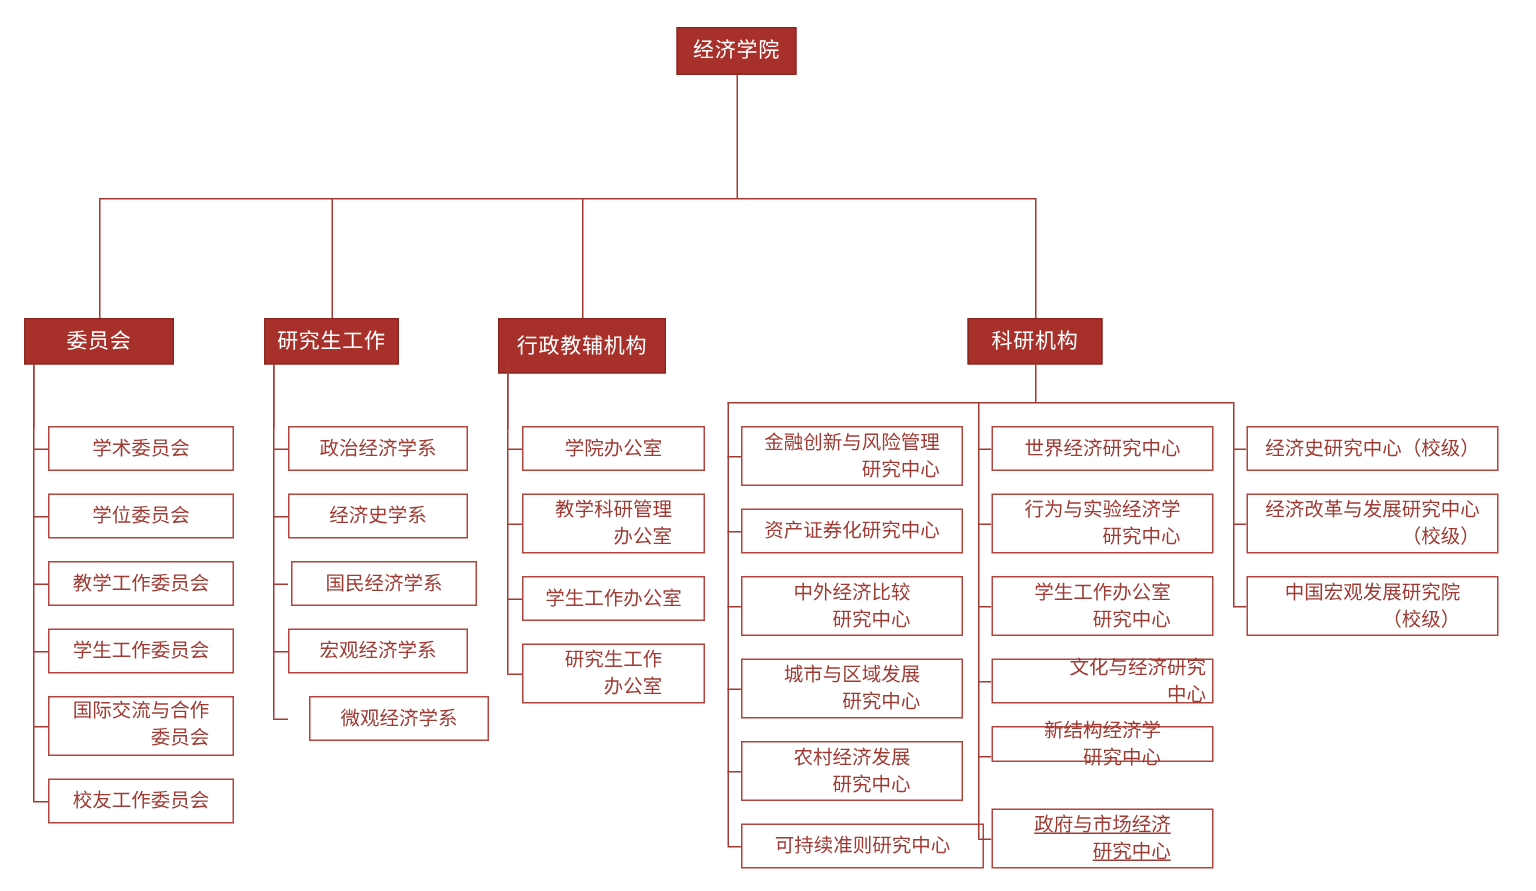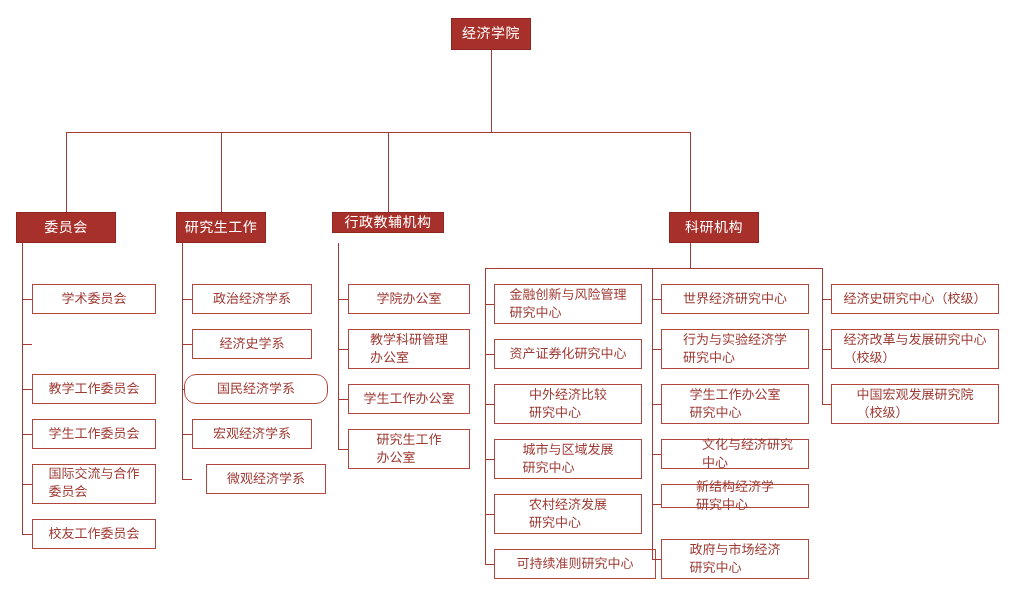--- a/index.html
+++ b/index.html
@@ -48,78 +48,79 @@
     position: absolute;
     box-sizing: border-box;
     background: #ffffff;
     border: 1px solid #B2453E;
     color: #9E3B34;
     font-size: 13px;
     line-height: 1.35;
     display: flex;
     align-items: center;
     justify-content: center;
-    text-align: left;
+    text-align: right;
     padding: 2px 4px;
     white-space: pre-line;
   }
 </style>
 </head>
 <body>
 
 <div id="chart-canvas">
     <div class="node-filled" style="left: 451px; top: 18px; width: 80px; height: 32px;">经济学院</div>
     <div class="line v" style="left: 491px; top: 50px; height: 82px;"></div>
     <div class="line h" style="left: 66px; top: 132px; width: 624px;"></div>
     <div class="line v" style="left: 66px; top: 132px; height: 80px;"></div>
     <div class="node-filled" style="left: 16px; top: 212px; width: 100px; height: 31px;">委员会</div>
     <div class="line v" style="left: 22px; top: 243px; height: 43px;"></div>
     <div class="line h" style="left: 22px; top: 299px; width: 10px;"></div>
     <div class="node-leaf" style="left: 32px; top: 284px; width: 124px; height: 30px;">学术委员会</div>
     <div class="line h" style="left: 22px; top: 344px; width: 10px;"></div>
+    <div class="node-leaf" style="left: 32px; top: 329px; width: 124px; height: 30px;">学位委员会</div>
     <div class="line h" style="left: 22px; top: 389px; width: 10px;"></div>
     <div class="node-leaf" style="left: 32px; top: 374px; width: 124px; height: 30px;">教学工作委员会</div>
     <div class="line h" style="left: 22px; top: 434px; width: 10px;"></div>
     <div class="node-leaf" style="left: 32px; top: 419px; width: 124px; height: 30px;">学生工作委员会</div>
     <div class="line h" style="left: 22px; top: 484px; width: 10px;"></div>
     <div class="node-leaf" style="left: 32px; top: 464px; width: 124px; height: 40px; font-family: Liberation Mono, monospace;">国际交流与合作
 委员会</div>
     <div class="line h" style="left: 22px; top: 534px; width: 10px;"></div>
     <div class="node-leaf" style="left: 32px; top: 519px; width: 124px; height: 30px;">校友工作委员会</div>
     <div class="line v" style="left: 22px; top: 243px; height: 291px;"></div>
     <div class="line v" style="left: 221px; top: 132px; height: 80px;"></div>
     <div class="node-filled" style="left: 176px; top: 212px; width: 90px; height: 31px;">研究生工作</div>
     <div class="line v" style="left: 182px; top: 243px; height: 43px;"></div>
     <div class="line h" style="left: 182px; top: 299px; width: 10px;"></div>
     <div class="node-leaf" style="left: 192px; top: 284px; width: 120px; height: 30px;">政治经济学系</div>
     <div class="line h" style="left: 182px; top: 344px; width: 10px;"></div>
     <div class="node-leaf" style="left: 192px; top: 329px; width: 120px; height: 30px;">经济史学系</div>
     <div class="line h" style="left: 182px; top: 389px; width: 10px;"></div>
-    <div class="node-leaf" style="left: 184px; top: 374px; width: 144px; height: 30px; border-radius: 12px;">国民经济学系</div>
+    <div class="node-leaf" style="left: 194px; top: 374px; width: 124px; height: 30px;">国民经济学系</div>
     <div class="line h" style="left: 182px; top: 434px; width: 10px;"></div>
     <div class="node-leaf" style="left: 192px; top: 419px; width: 120px; height: 30px;">宏观经济学系</div>
     <div class="line h" style="left: 182px; top: 479px; width: 10px;"></div>
     <div class="node-leaf" style="left: 206px; top: 464px; width: 120px; height: 30px;">微观经济学系</div>
     <div class="line v" style="left: 182px; top: 243px; height: 236px;"></div>
     <div class="line v" style="left: 388px; top: 132px; height: 80px;"></div>
-    <div class="node-filled" style="left: 332px; top: 212px; width: 112px; height: 21px;">行政教辅机构</div>
+    <div class="node-filled" style="left: 332px; top: 212px; width: 112px; height: 37px;">行政教辅机构</div>
     <div class="line v" style="left: 338px; top: 243px; height: 43px;"></div>
     <div class="line h" style="left: 338px; top: 299px; width: 10px;"></div>
     <div class="node-leaf" style="left: 348px; top: 284px; width: 122px; height: 30px;">学院办公室</div>
     <div class="line h" style="left: 338px; top: 349px; width: 10px;"></div>
     <div class="node-leaf" style="left: 348px; top: 329px; width: 122px; height: 40px;">教学科研管理
 办公室</div>
     <div class="line h" style="left: 338px; top: 399px; width: 10px;"></div>
     <div class="node-leaf" style="left: 348px; top: 384px; width: 122px; height: 30px;">学生工作办公室</div>
     <div class="line h" style="left: 338px; top: 449px; width: 10px;"></div>
     <div class="node-leaf" style="left: 348px; top: 429px; width: 122px; height: 40px;">研究生工作
 办公室</div>
     <div class="line v" style="left: 338px; top: 243px; height: 206px;"></div>
     <div class="line v" style="left: 690px; top: 132px; height: 80px;"></div>
-    <div class="node-filled" style="left: 669px; top: 212px; width: 90px; height: 31px;">科研机构</div>
+    <div class="node-filled" style="left: 645px; top: 212px; width: 90px; height: 31px;">科研机构</div>
     <div class="line v" style="left: 690px; top: 243px; height: 25px;"></div>
     <div class="line h" style="left: 485px; top: 268px; width: 337px;"></div>
     <div class="line h" style="left: 485px; top: 304px; width: 9px;"></div>
     <div class="node-leaf" style="left: 494px; top: 284px; width: 148px; height: 40px;">金融创新与风险管理
 研究中心</div>
     <div class="line h" style="left: 485px; top: 354px; width: 9px;"></div>
     <div class="node-leaf" style="left: 494px; top: 339px; width: 148px; height: 30px;">资产证券化研究中心</div>
     <div class="line h" style="left: 485px; top: 404px; width: 9px;"></div>
     <div class="node-leaf" style="left: 494px; top: 384px; width: 148px; height: 40px;">中外经济比较
 研究中心</div>
@@ -139,21 +140,21 @@
 研究中心</div>
     <div class="line h" style="left: 652px; top: 404px; width: 9px;"></div>
     <div class="node-leaf" style="left: 661px; top: 384px; width: 148px; height: 40px;">学生工作办公室
 研究中心</div>
     <div class="line h" style="left: 652px; top: 454px; width: 9px;"></div>
     <div class="node-leaf" style="left: 661px; top: 439px; width: 148px; height: 30px; padding-left: 40px;">文化与经济研究中心</div>
     <div class="line h" style="left: 652px; top: 504px; width: 9px;"></div>
     <div class="node-leaf" style="left: 661px; top: 484px; width: 148px; height: 24px;">新结构经济学
 研究中心</div>
     <div class="line h" style="left: 652px; top: 559px; width: 9px;"></div>
-    <div class="node-leaf" style="left: 661px; top: 539px; width: 148px; height: 40px;">政府与市场经济
+    <div class="node-leaf" style="left: 661px; top: 539px; width: 148px; height: 40px; text-decoration: underline;">政府与市场经济
 研究中心</div>
     <div class="line v" style="left: 652px; top: 268px; height: 291px;"></div>
     <div class="line h" style="left: 822px; top: 299px; width: 9px;"></div>
     <div class="node-leaf" style="left: 831px; top: 284px; width: 168px; height: 30px;">经济史研究中心（校级）</div>
     <div class="line h" style="left: 822px; top: 349px; width: 9px;"></div>
     <div class="node-leaf" style="left: 831px; top: 329px; width: 168px; height: 40px;">经济改革与发展研究中心
 （校级）</div>
     <div class="line h" style="left: 822px; top: 404px; width: 9px;"></div>
     <div class="node-leaf" style="left: 831px; top: 384px; width: 168px; height: 40px;">中国宏观发展研究院
 （校级）</div>

